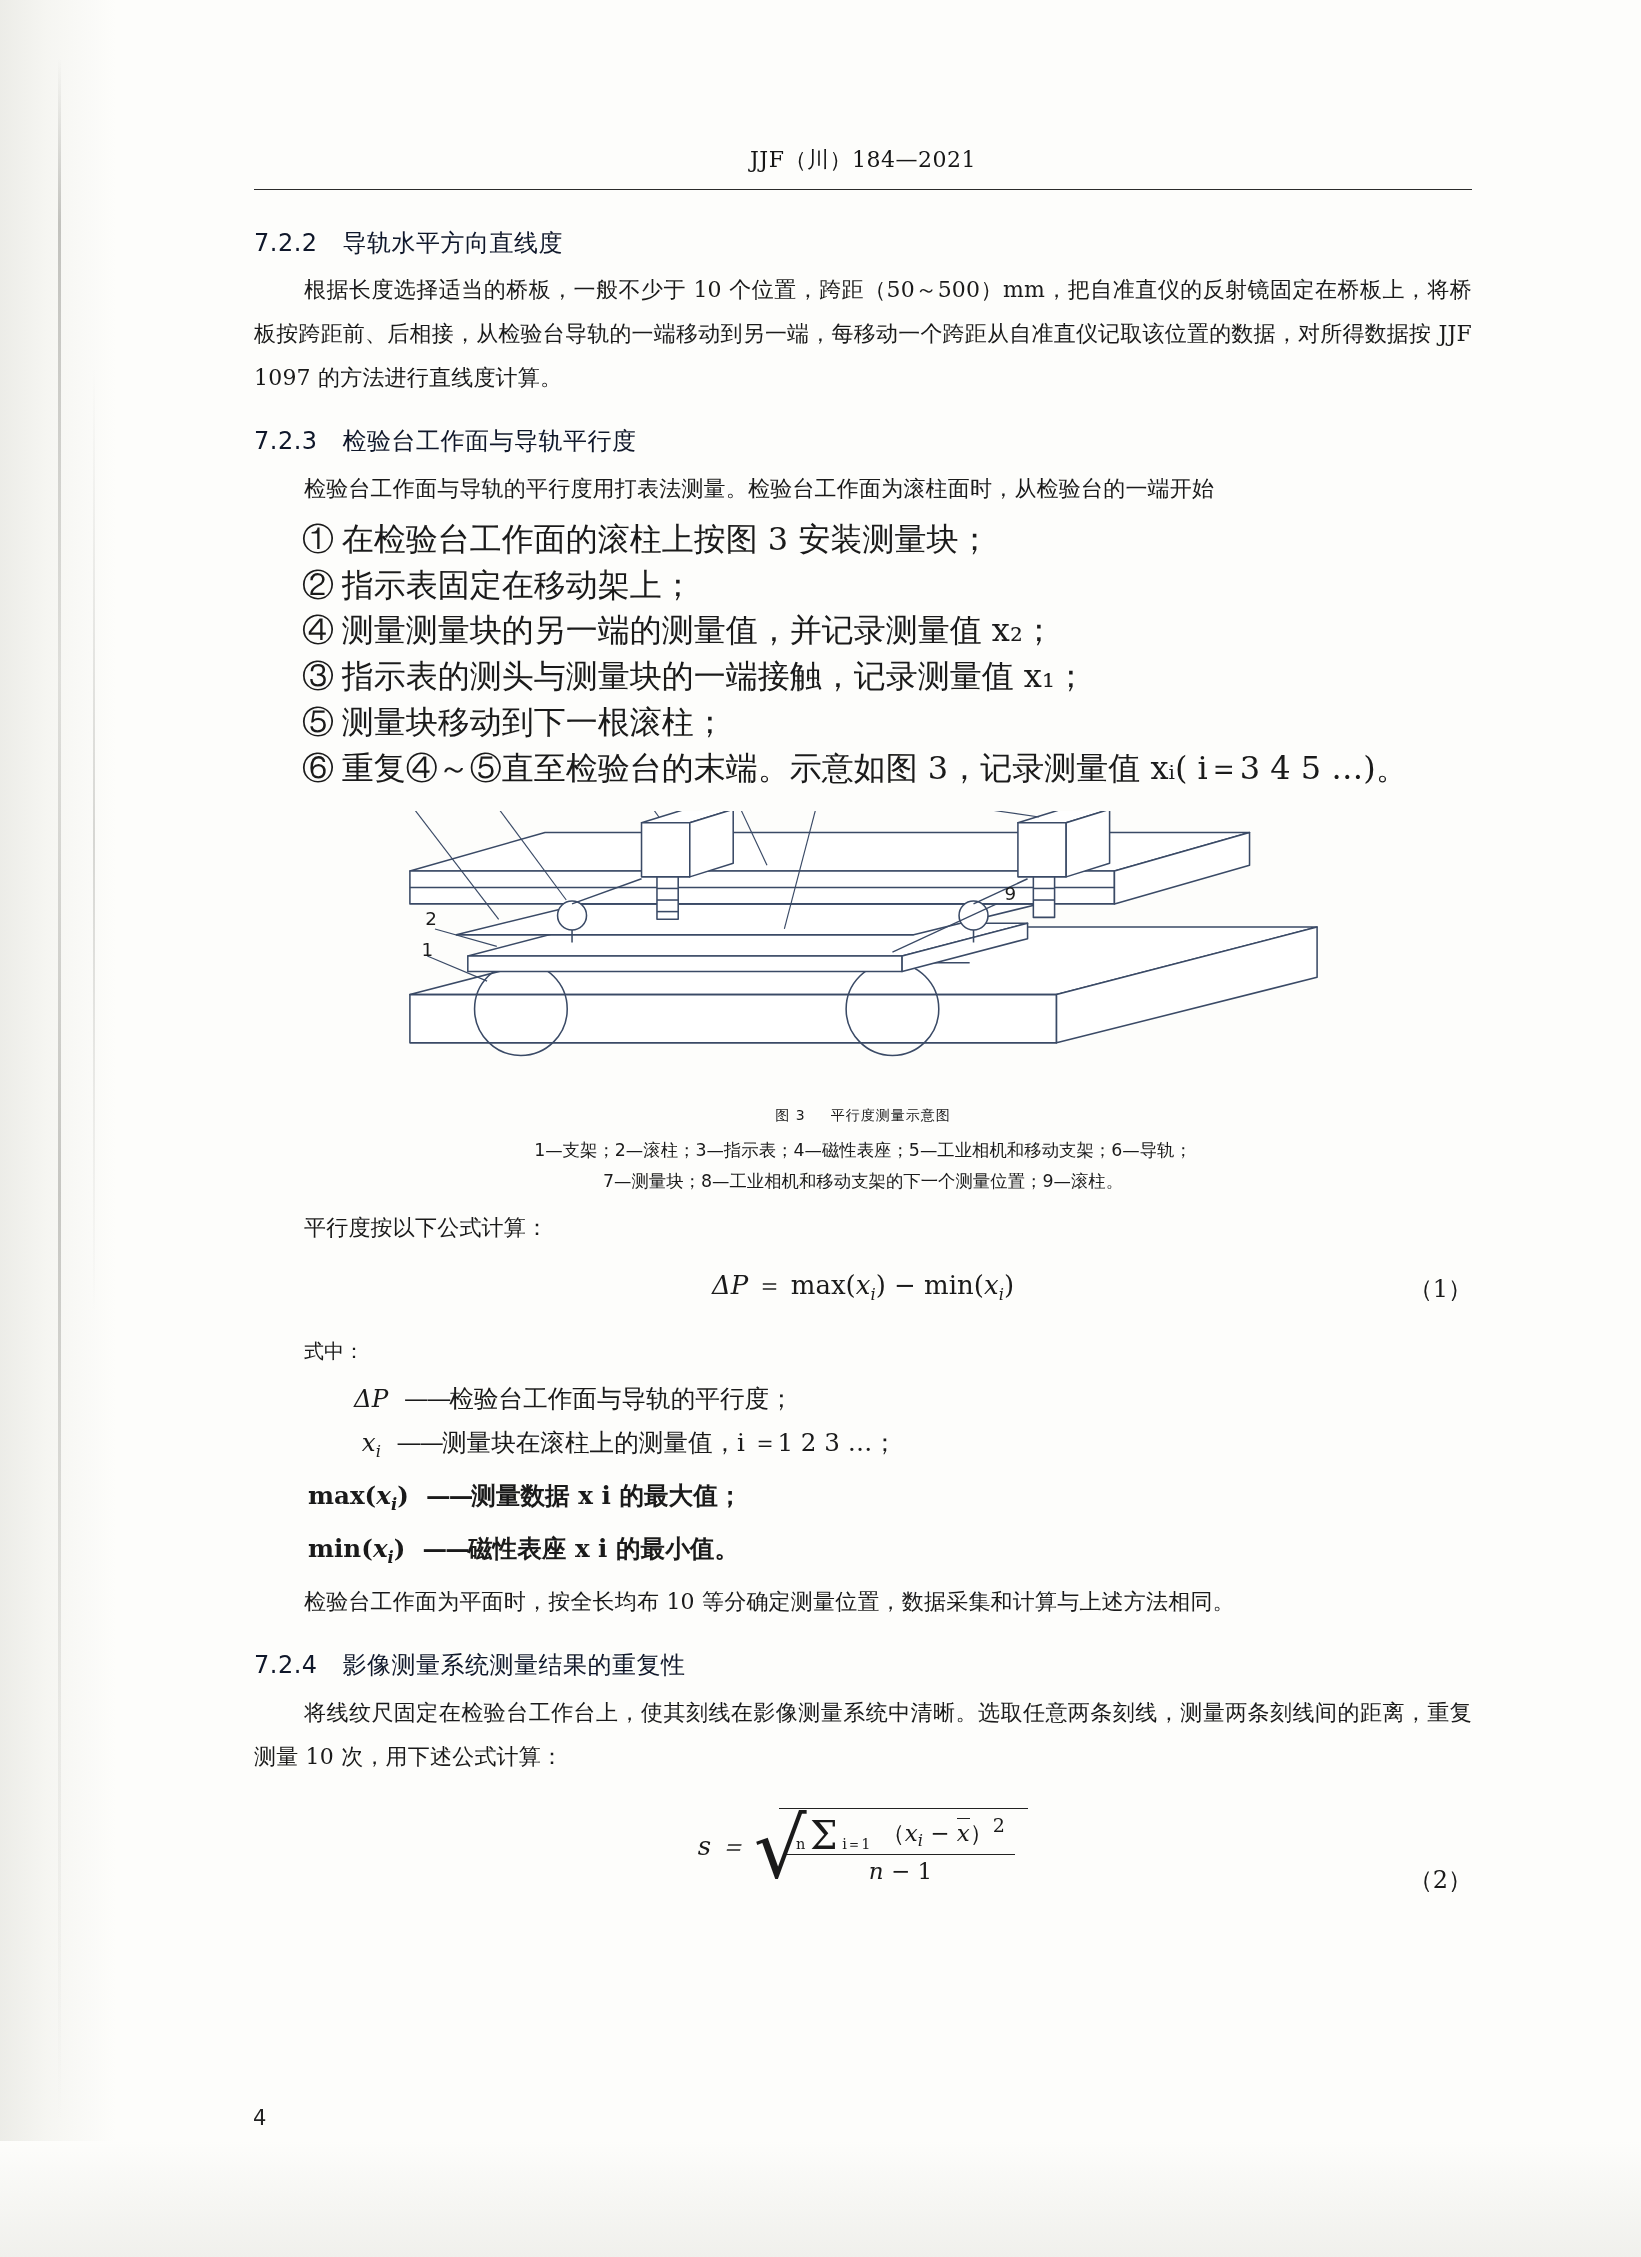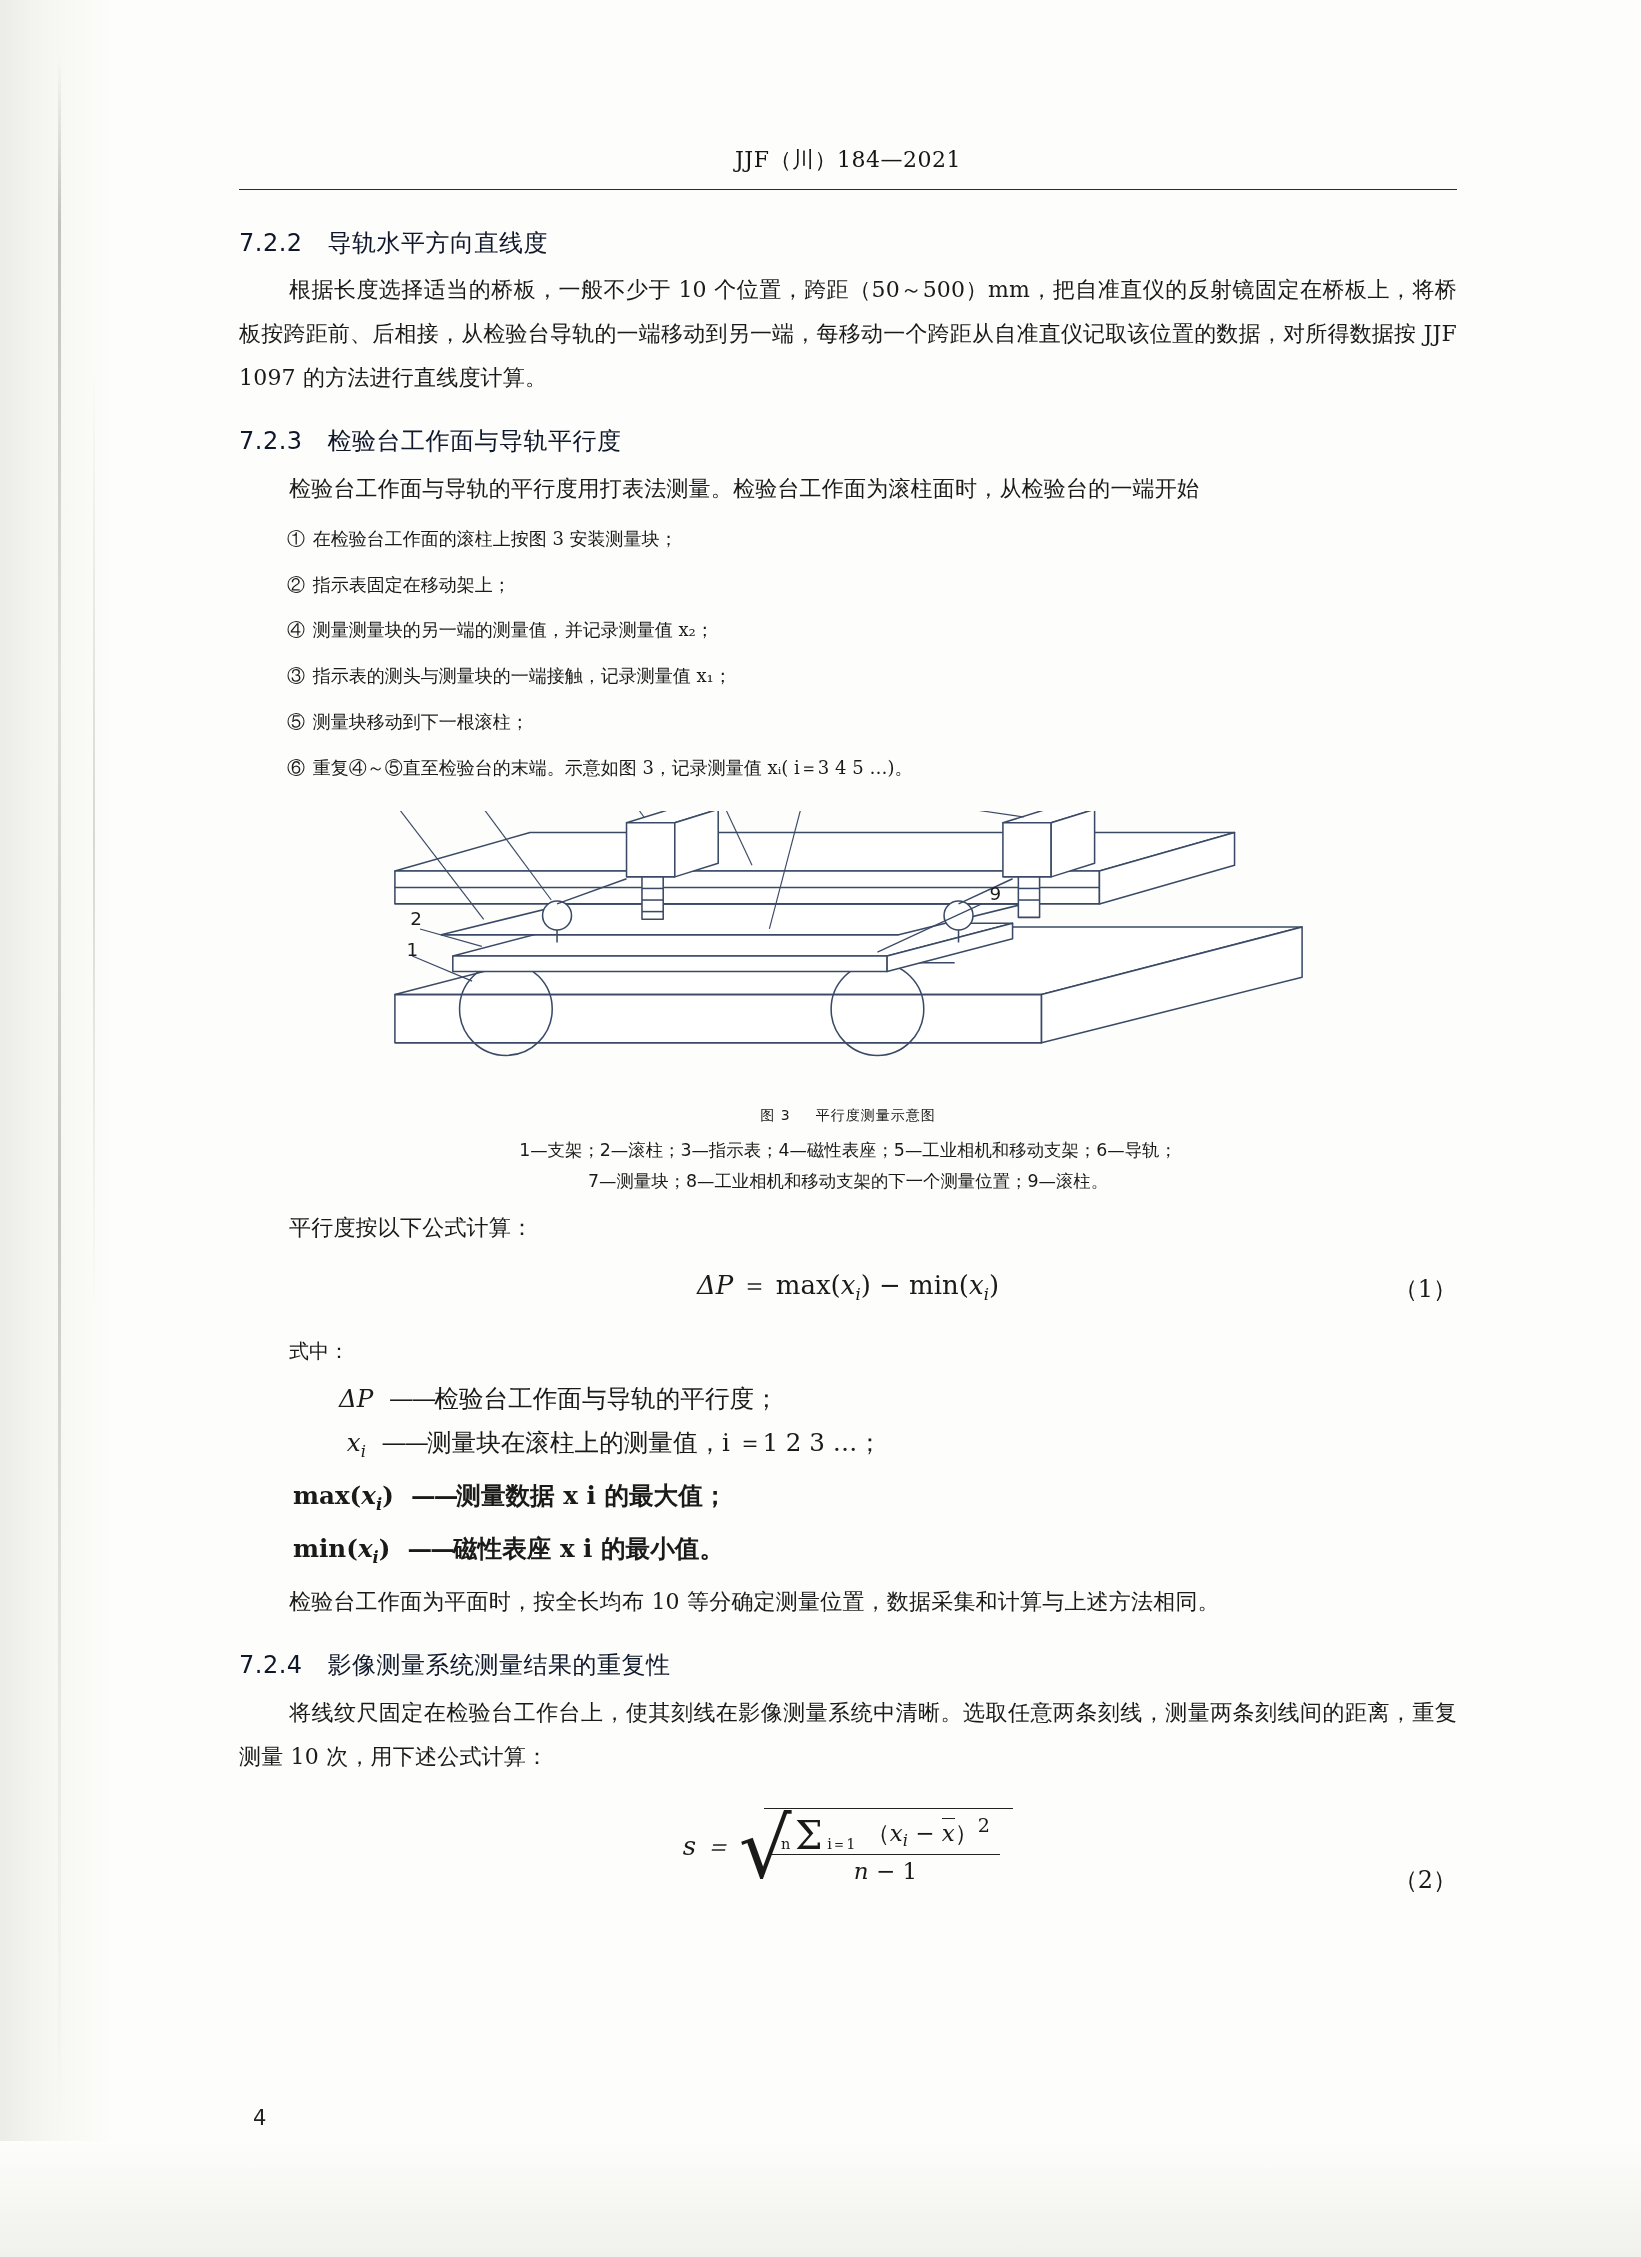--- a/index.html
+++ b/index.html
@@ -44,21 +44,21 @@
   .scan-bottom {
     position: absolute;
     left: 0; bottom: 0;
     width: 1641px; height: 116px;
     background: linear-gradient(to top, #f0f0ec 0%, #fdfdfb 100%);
     pointer-events: none;
   }
 
   .content {
     position: absolute;
-    left: 239px;
+    left: 254px;
     top: 145px;
     width: 1218px;
   }
 
   
   .header-line {
     text-align: center;
     font-size: 22px;
     letter-spacing: 0.5px;
     font-family: "DejaVu Serif", "Liberation Serif", serif;
@@ -90,21 +90,21 @@
     letter-spacing: 0.2px;
   }
   p.indent { text-indent: 50px; }
 
   ul.steps {
     list-style: none;
     margin: 5.8px 0 7.7px 0;
     padding: 0;
   }
   ul.steps li {
-    font-size: 18px;
+    font-size: 32px;
     line-height: 44px;
     padding-left: 75px;
     text-indent: -27px;
     margin-bottom: 1.9px;
   }
   ul.steps li .cir { margin-right: 7.7px; }
 
   .sub { font-size: 16.4px; vertical-align: sub; font-style: italic; }
   .ital { font-style: italic; }
 

